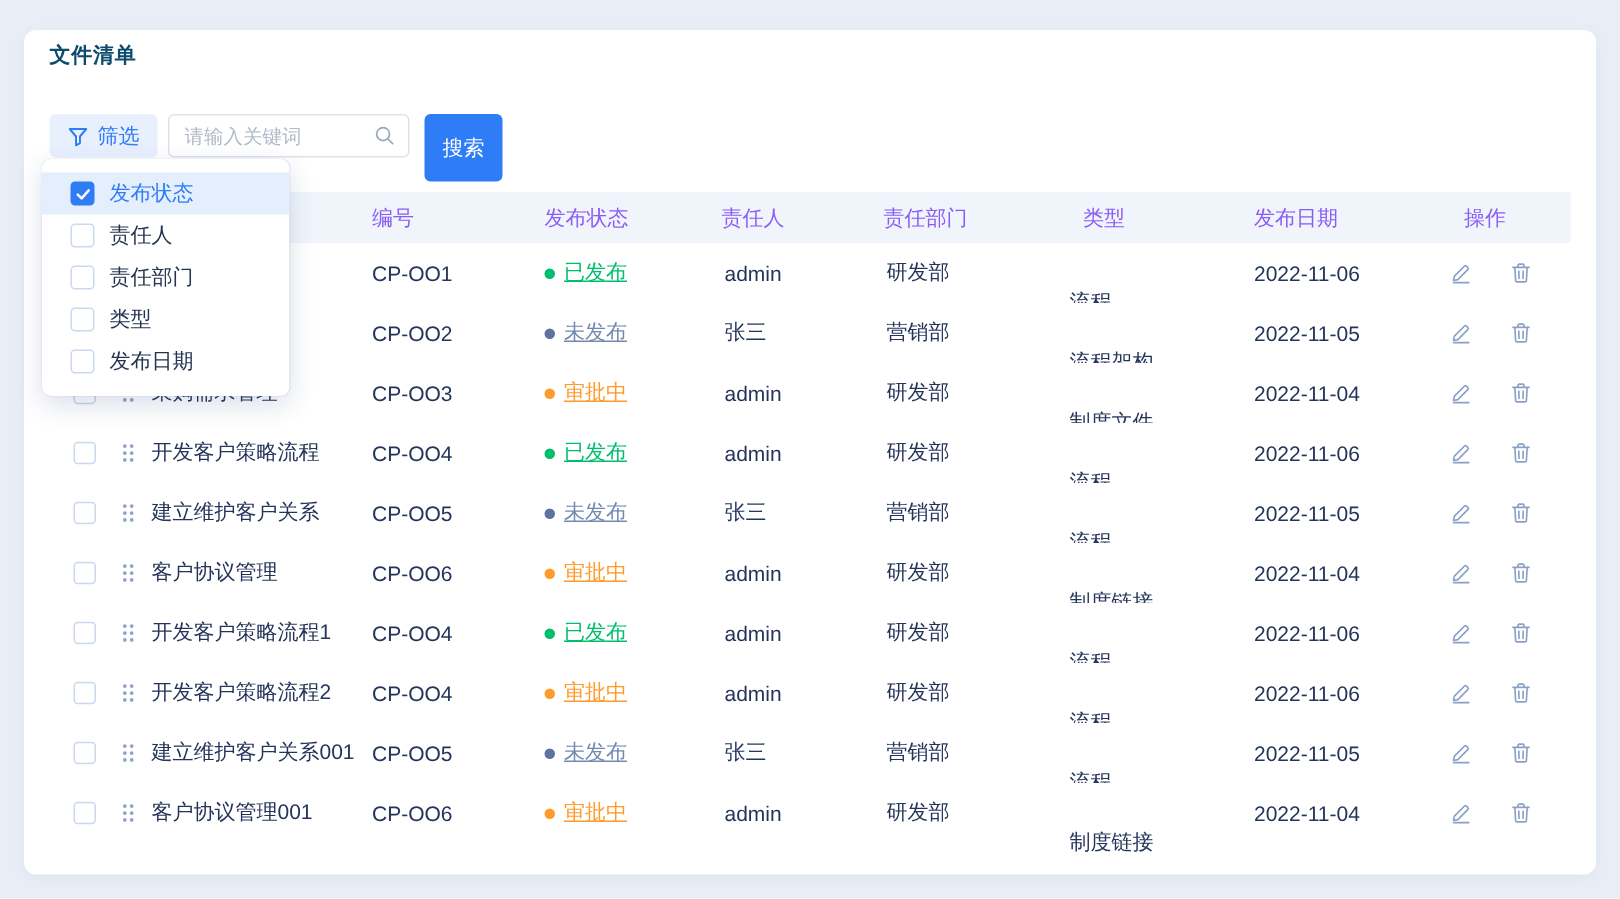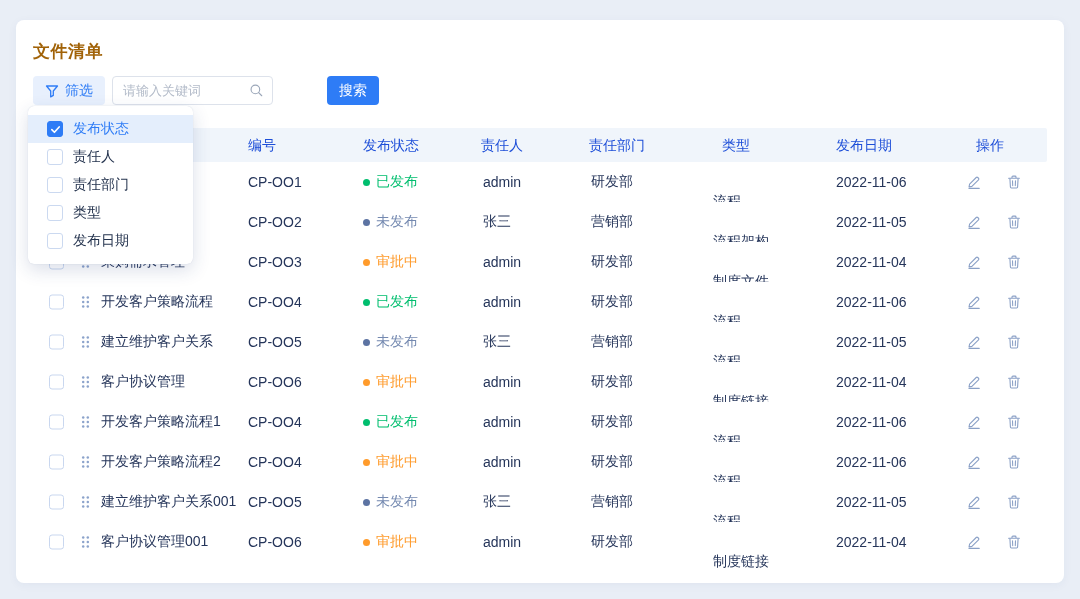--- a/index.html
+++ b/index.html
@@ -9,22 +9,22 @@
     background:#e9eef6;
     position:relative;
     overflow:hidden;
   }
   .card {
     position:absolute; left:16px; top:20px; width:1048px; height:563px;
     background:#ffffff; border-radius:8px;
     box-shadow:0 2px 10px rgba(30,60,110,0.05);
   }
   .page-title {
-    position:absolute; left:17px; top:20px;
-    font-size:17px; font-weight:700; color:#a16207; letter-spacing:.5px;
+    position:absolute; left:17px; top:8px;
+    font-size:14px; font-weight:700; color:#0c4a6e; letter-spacing:.5px;
   }
   
   .toolbar { position:absolute; left:0; top:56px; width:100%; height:29px;padding-left:16px; }
   .filter-btn {
     position:absolute; left:17px; top:0; height:29px; padding:0 12px;
     background:#e8f0fd; border:none; border-radius:4px; cursor:pointer;
     display:inline-flex; align-items:center; gap:6px;
     color:#2e7cf6; font-size:14px; font-family:inherit;
   }
   .search-box {
@@ -33,32 +33,32 @@
     display:flex; align-items:center;
   }
   .search-box input {
     flex:1; border:none; outline:none; background:transparent;
     font-size:13px; color:#a21caf; padding:0 4px 0 10px; font-family:inherit;
     min-width:0;
   }
   .search-box input::placeholder { color:#b3bbc9; }
   .search-box .mag { margin-right:8px; display:flex; }
   .search-btn {
-    position:absolute; left:267px; top:0; width:52px; height:29px;
+    position:absolute; left:267px; top:0; width:52px; height:45px;
     background:#2e7cf6; color:#fff; border:none; border-radius:4px;
-    font-size:14px; cursor:pointer; font-family:inherit;margin-left:44px;
+    font-size:14px; cursor:pointer; font-family:inherit;
   }
   
   .thead {
     position:absolute; left:17px; top:108px; width:1014px; height:34px;
     background:#f0f5fb; border-radius:2px;
   }
   .thead span {
     position:absolute; top:0; line-height:34px;
-    font-size:14px; color:#1d4ed8;
+    font-size:14px; color:#8b5cf6;
   }
   .h-code  { left:215px; }
   .h-status{ left:330px; }
   .h-person{ left:448px; }
   .h-dept  { left:556px; }
   .h-type  { left:689px; }
   .h-date  { left:803px; }
   .h-ops   { left:943px; }
   
   .tbody { position:absolute; left:17px; top:142px; width:1014px; }
@@ -71,21 +71,21 @@
   .drag { left:48px; display:flex; cursor:grab; }
   .cell { font-size:14px; color:#25355a; white-space:nowrap; }
   .c-name  { left:68px;  }
   .c-code  { left:215px; }
   .c-status{ left:330px; display:flex; align-items:center; gap:6px; }
   .c-person{ left:450px; }
   .c-dept  { left:558px; }
   .c-type  { left:680px;margin-top:20px; }
   .c-date  { left:803px; }
   .dot { width:7px; height:7px; border-radius:50%; display:inline-block; }
-  .st-label { font-size:14px; }
+  .st-label { font-size:14px;text-decoration:underline; }
   .op { cursor:pointer; display:flex; }
   .op-edit { left:933px; }
   .op-del  { left:973px; }
   
   .dropdown {
     position:absolute; left:12px; top:86px; width:165px;
     background:#fff; border-radius:6px; padding:9px 0; z-index:20;
     box-shadow:0 6px 18px rgba(31,56,118,0.16), 0 0 1px rgba(31,56,118,0.2);
   }
   .dd-item {

